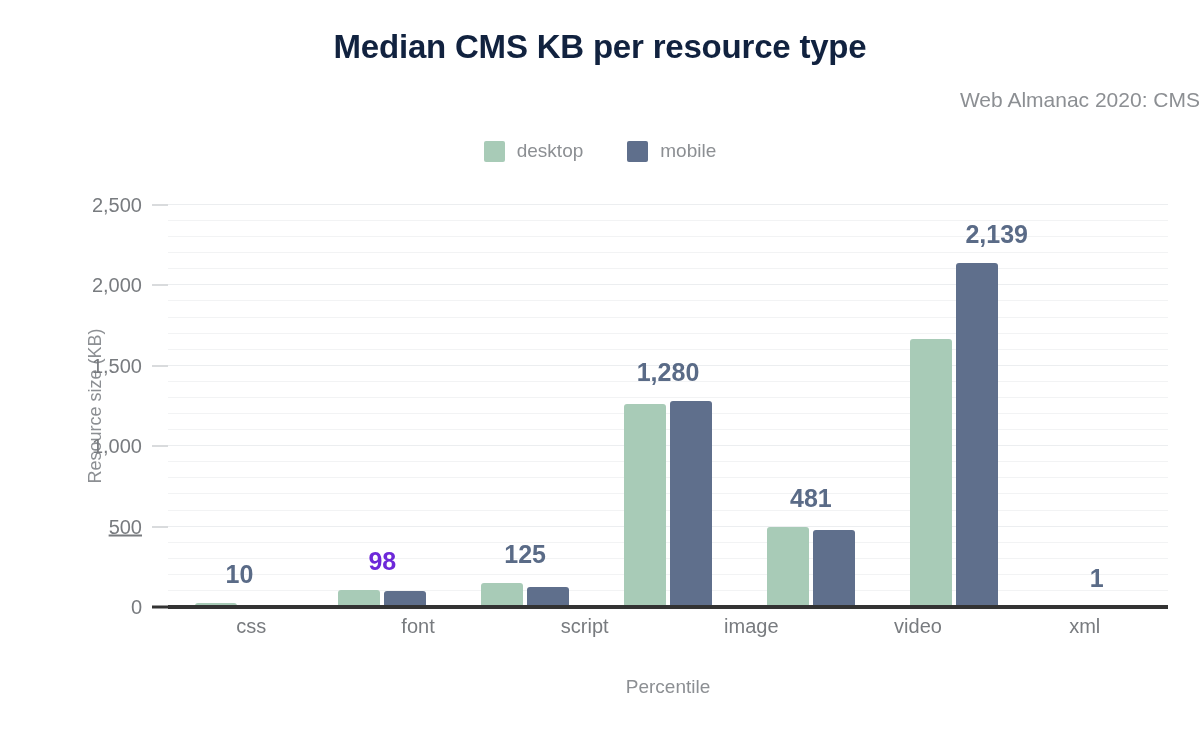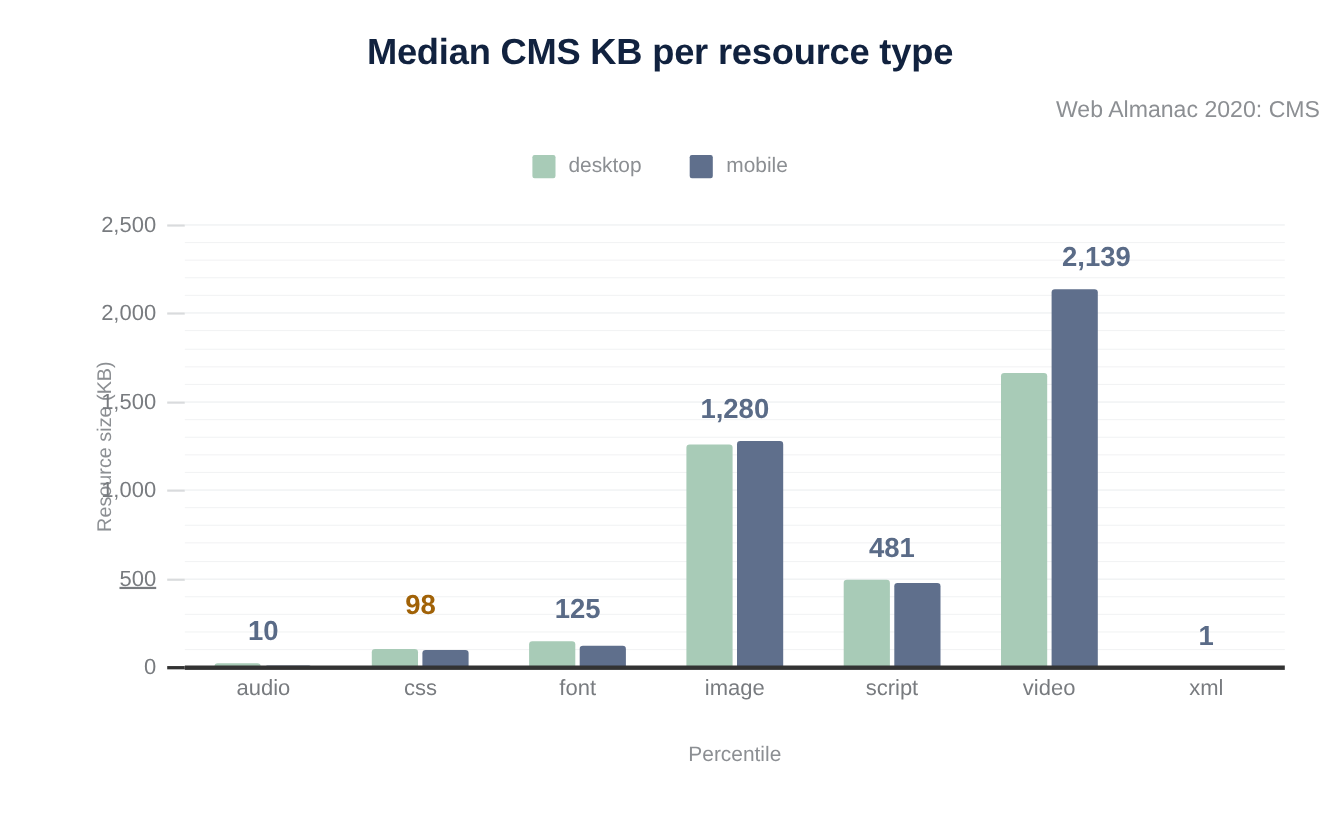--- a/index.html
+++ b/index.html
@@ -276,21 +276,21 @@
             <div class="bar desktop" title="desktop audio: 25" style="height: 4.02px; background: rgb(168, 203, 183);"></div>
             <div class="bar mobile" title="mobile audio: 10" style="height: 1.608px; background: rgb(95, 111, 140);"></div>
           </div>
           <div class="bar-value-label" style="color: rgb(90, 107, 135); bottom: 18.02px;">10</div>
         </div>
         <div class="bar-group">
           <div class="bar-pair">
             <div class="bar desktop" title="desktop css: 105" style="height: 16.884px; background: rgb(168, 203, 183);"></div>
             <div class="bar mobile" title="mobile css: 98" style="height: 15.7584px; background: rgb(95, 111, 140);"></div>
           </div>
-          <div class="bar-value-label" style="color: #a16207; bottom: 42px;">98</div>
+          <div class="bar-value-label" style="color: #6d28d9; bottom: 31px;">98</div>
         </div>
         <div class="bar-group">
           <div class="bar-pair">
             <div class="bar desktop" title="desktop font: 150" style="height: 24.12px; background: rgb(168, 203, 183);"></div>
             <div class="bar mobile" title="mobile font: 125" style="height: 20.1px; background: rgb(95, 111, 140);"></div>
           </div>
           <div class="bar-value-label" style="color: rgb(90, 107, 135); bottom: 38.12px;">125</div>
         </div>
         <div class="bar-group">
           <div class="bar-pair">
@@ -319,23 +319,22 @@
             <div class="bar mobile" title="mobile xml: 1" style="height: 0.1608px; background: rgb(95, 111, 140);"></div>
           </div>
           <div class="bar-value-label" style="color: rgb(90, 107, 135); bottom: 14.1608px;">1</div>
         </div>
       </div>
   </div>
 
   <div class="axis-baseline"></div>
 
   <div class="x-labels" id="x-labels">
-      <div class="x-label">audio</div>
       <div class="x-label">css</div>
       <div class="x-label">font</div>
+      <div class="x-label">script</div>
       <div class="x-label">image</div>
-      <div class="x-label">script</div>
       <div class="x-label">video</div>
       <div class="x-label">xml</div>
     </div>
   <div class="x-axis-title">Percentile</div>
 
 </div>
 
 </body></html>

